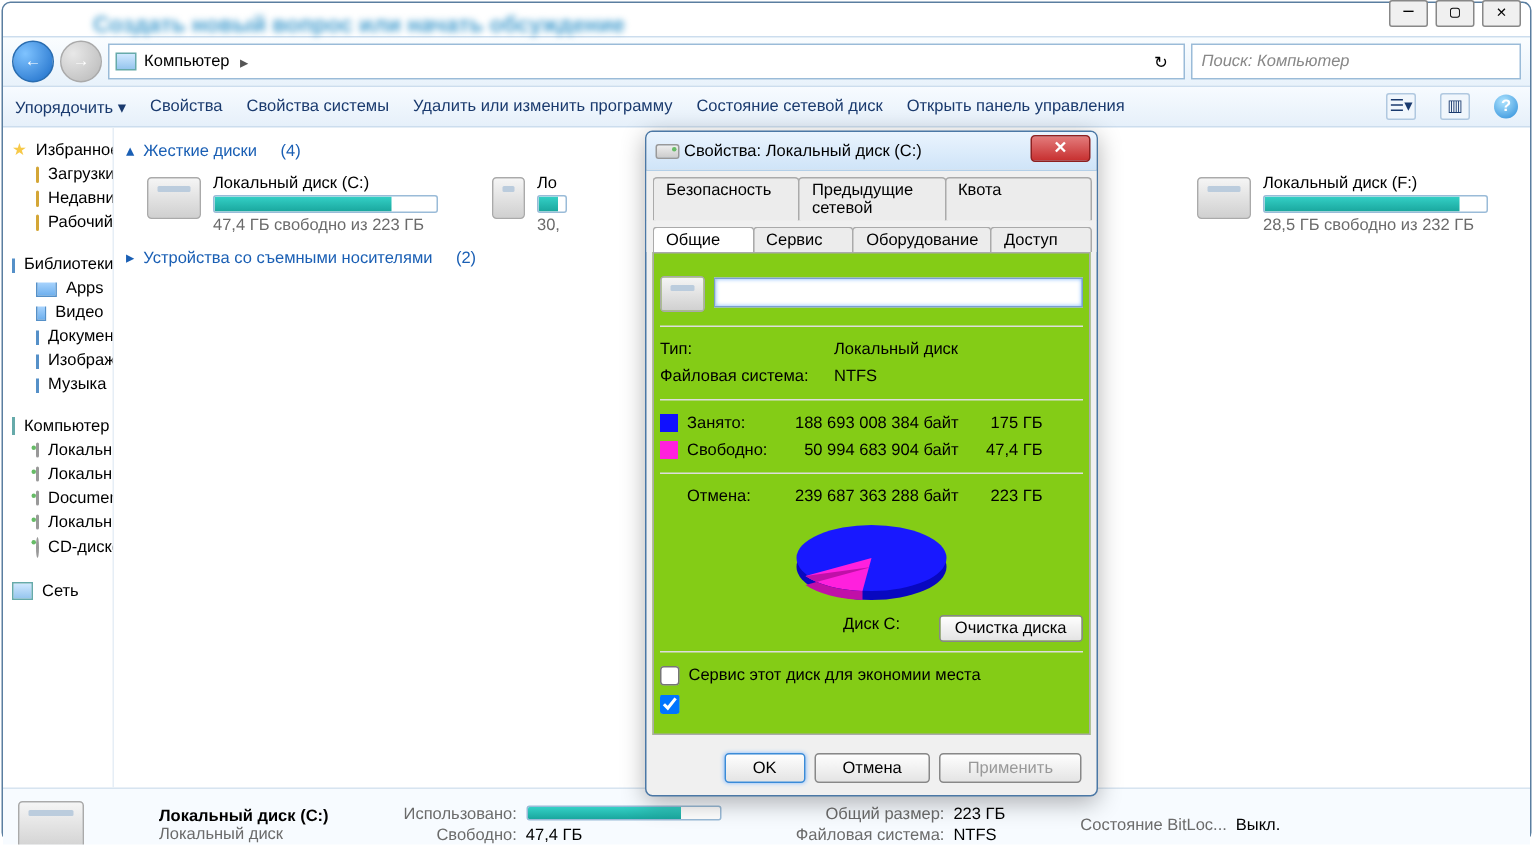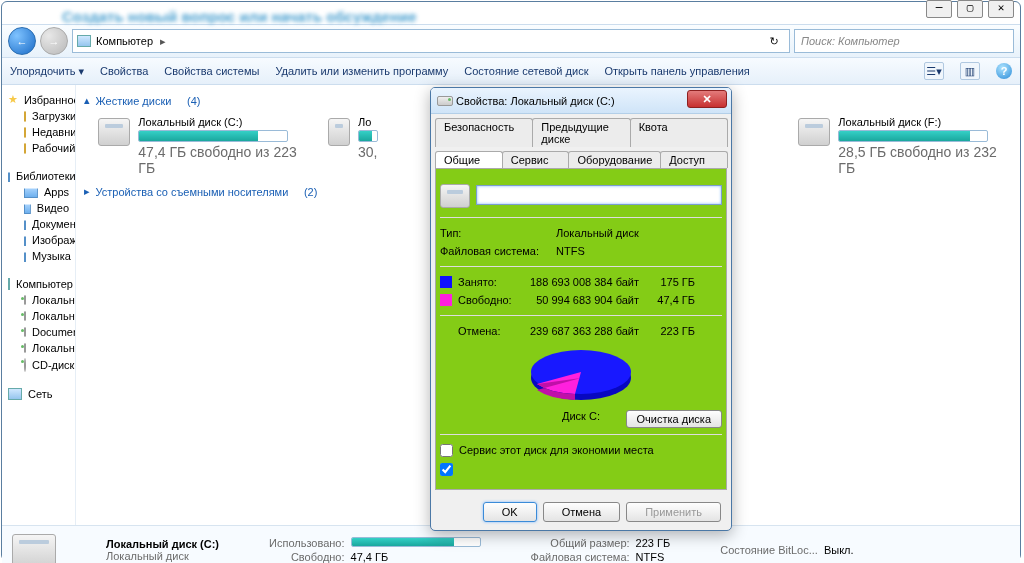--- a/index.html
+++ b/index.html
@@ -40,21 +40,21 @@
 
 .content { flex: 1; padding: 4px 8px; position: relative; }
 .cat-head { color: #1a5fb4; font-size: 13px; display: flex; align-items: center; gap: 6px; padding: 4px 0; }
 .drives-row { display: flex; gap: 30px; padding: 4px 14px; }
 .drive-tile { display: flex; gap: 8px; width: 200px; }
 .big-drive-ic { width: 36px; height: 28px; background: linear-gradient(#f5f5f5,#d0d0d0); border: 1px solid #aaa; border-radius: 3px; margin-top: 2px; position: relative; }
 .big-drive-ic::after { content:""; position:absolute; left:6px; right:6px; top:5px; height:4px; background:#bcd; border-radius:1px; }
 .drive-info .name { color: #000; }
 .capacity-bar { width: 150px; height: 12px; border: 1px solid #9abbd8; border-radius: 2px; background: #fff; margin: 2px 0; overflow: hidden; }
 .capacity-bar .fill { height: 100%; background: linear-gradient(#34d0c6,#1aa79e); }
-.drive-info .free { color: #6b6b6b; font-size: 14px; }
+.drive-info .free { color: #6b6b6b; font-size: 11px; }
 
 .statusbar { border-top: 1px solid #d7e4f0; padding: 6px 10px; display: flex; gap: 50px; align-items: center; background: #f7fbff; }
 .statusbar .big-drive-ic { width: 44px; height: 34px; }
 .status-col { display: grid; grid-template-columns: auto auto; gap: 2px 6px; font-size: 11px; }
 .status-col .k { color: #6b6b6b; text-align: right; }
 .status-col .mini-bar { width: 130px; height: 10px; border: 1px solid #9abbd8; border-radius: 2px; background: #fff; display: inline-block; overflow:hidden; }
 .status-col .mini-bar .mf { height:100%; width:80%; background: linear-gradient(#34d0c6,#1aa79e); display:block; }
 
 
 .dialog { position: absolute; left: 430px; top: 62px; width: 302px; background: #f0f0f0; border: 1px solid #4b78a6; border-radius: 5px; box-shadow: 0 4px 16px rgba(0,0,0,.3); margin-top: 25px; }
@@ -277,21 +277,21 @@
 </div>
 
 <div class="dialog">
   <div class="dlg-title">
     <span class="drive-ic"></span>&nbsp;
     <span>Свойства: Локальный диск (C:)</span>
     <div class="dlg-close">✕</div>
   </div>
   <div class="tabs tab-strip2">
     <div class="tab">Безопасность</div>
-    <div class="tab">Предыдущие диске</div>
+    <div class="tab">Предыдущие сетевой</div>
     <div class="tab">Квота</div>
   </div>
   <div class="tabs tab-strip2" style="padding-top:4px">
     <div class="tab active">Общие</div>
     <div class="tab">Сервис</div>
     <div class="tab">Оборудование</div>
     <div class="tab">Доступ</div>
   </div>
   <div class="dlg-body">
     <div class="dlg-row">

